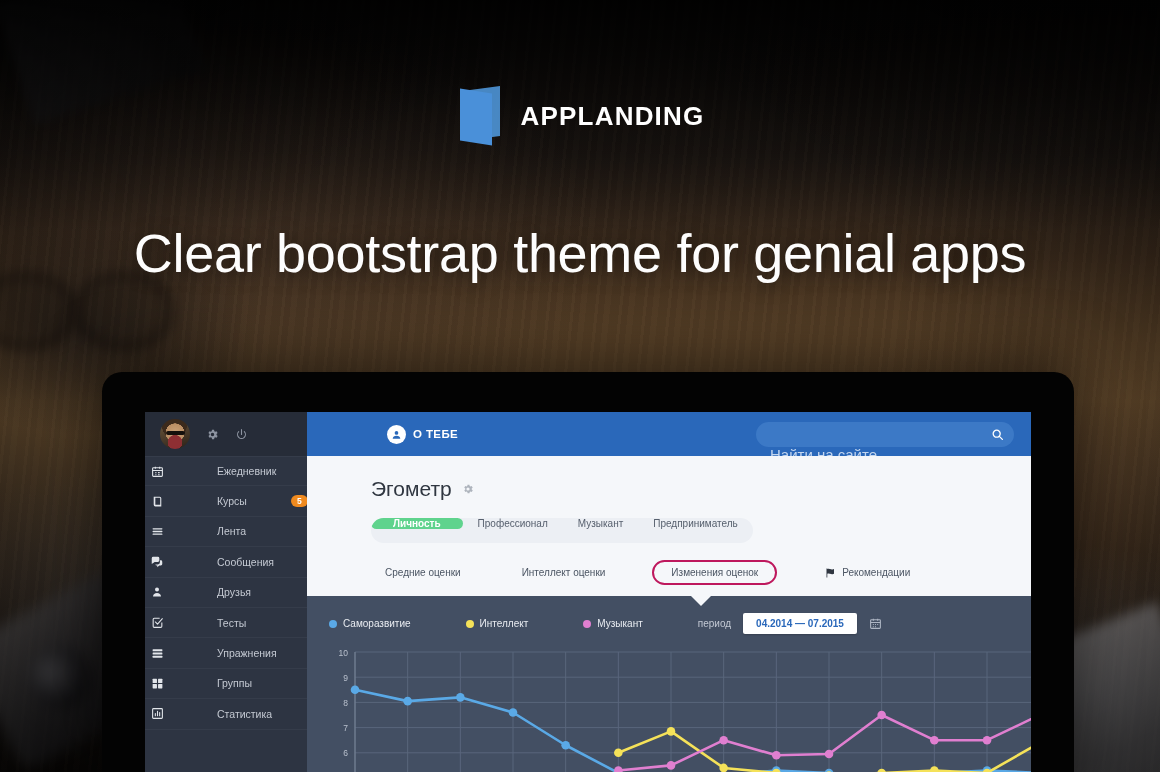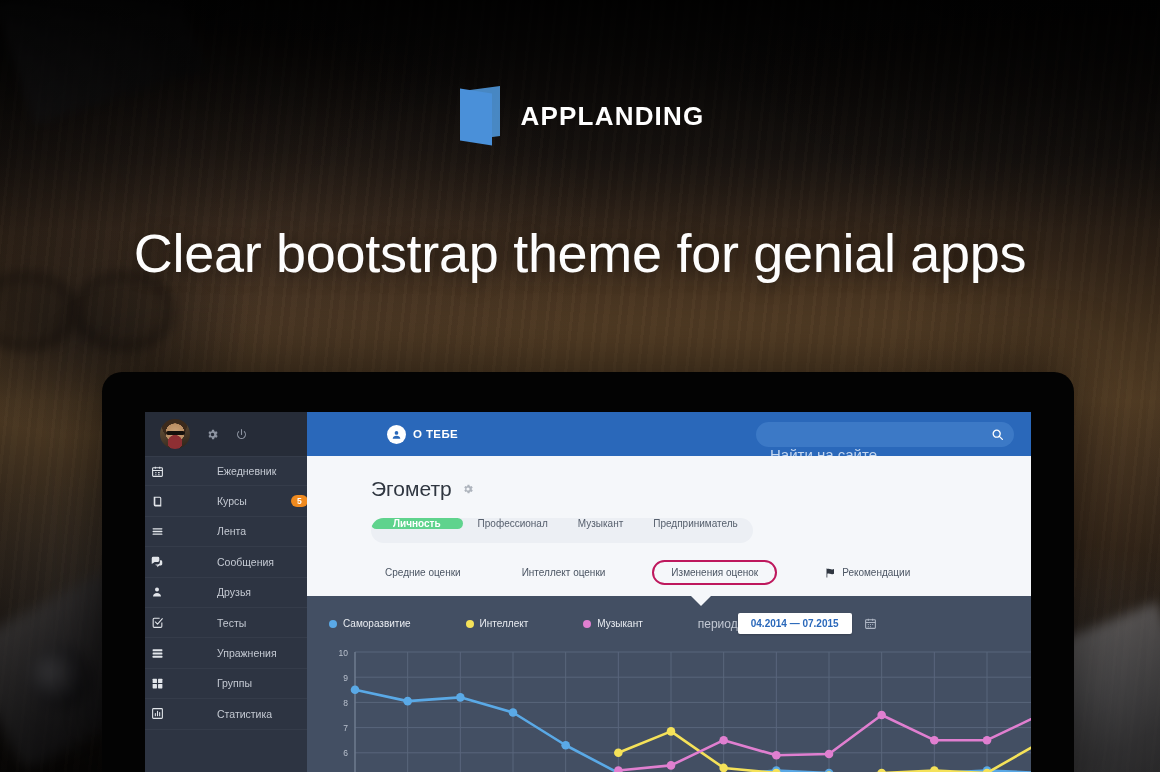--- a/index.html
+++ b/index.html
@@ -303,21 +303,21 @@
     border-right: 11px solid transparent;
     border-top: 11px solid #f5f7fa;
   }
   .legend-row { display: flex; align-items: center; gap: 0; }
   .legend-item {
     display: flex; align-items: center; gap: 6px;
     font-size: 10px; color: #e9ecf1;
     margin-right: 55px;
   }
   .dot { width: 8px; height: 8px; border-radius: 50%; flex: 0 0 8px; }
-  .period-label { font-size: 12px; color: #c3c9d4; margin-right: 0; }
+  .period-label { font-size: 10px; color: #c3c9d4; margin-right: 12px; }
   .period-field {
     background: #ffffff; color: #2a68ba;
     font-size: 10px; font-weight: bold;
     border-radius: 2px;
     padding: 5px 13px;
     box-shadow: 0 1px 2px rgba(0,0,0,.2);
   }
   .cal-ic { margin-left: 12px; color: #aeb6c4; }
   .cal-ic svg { display: block; }
 

